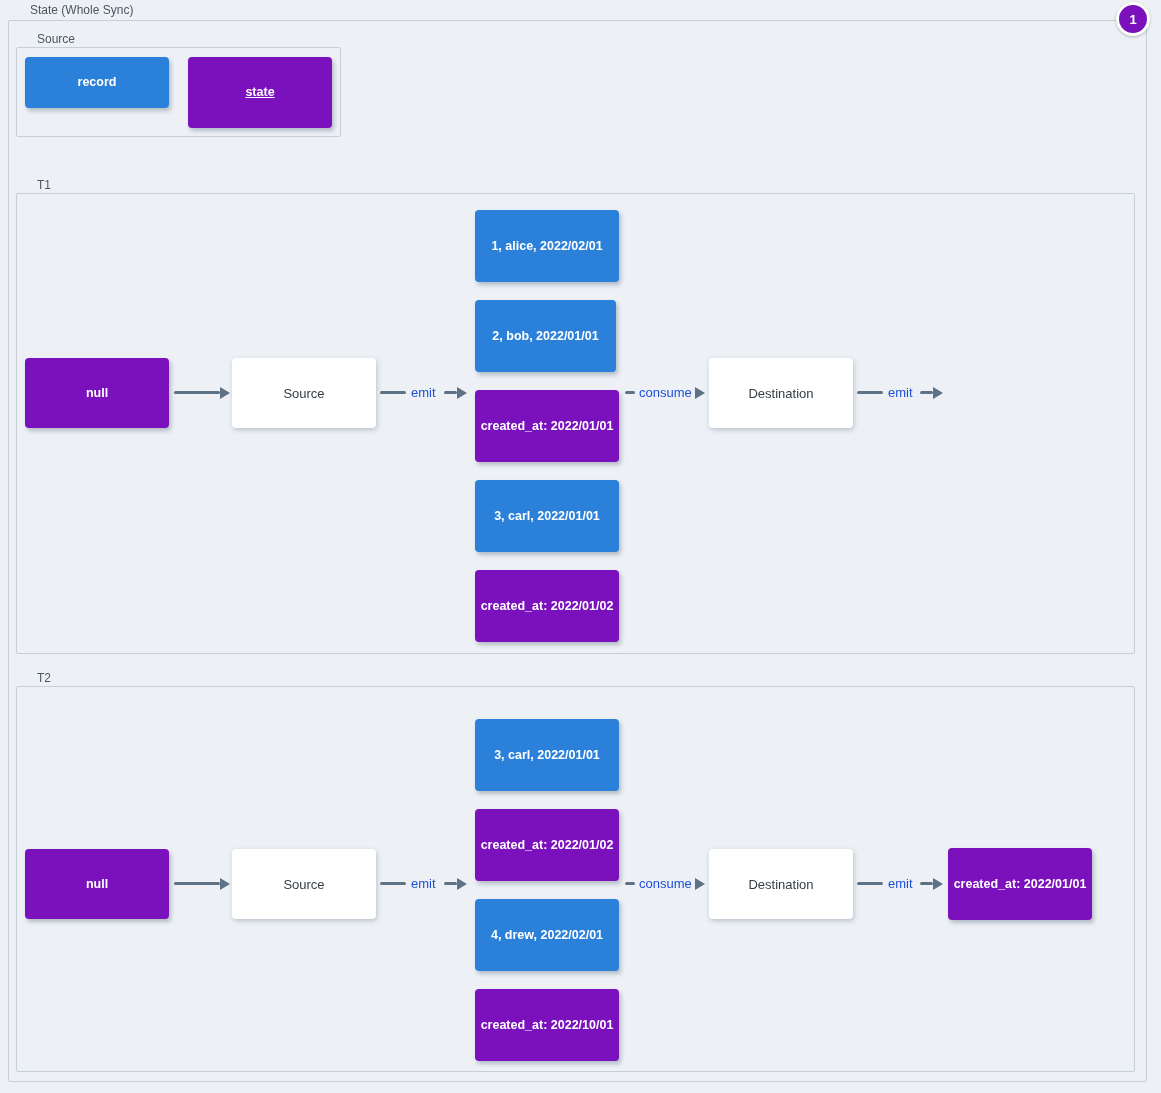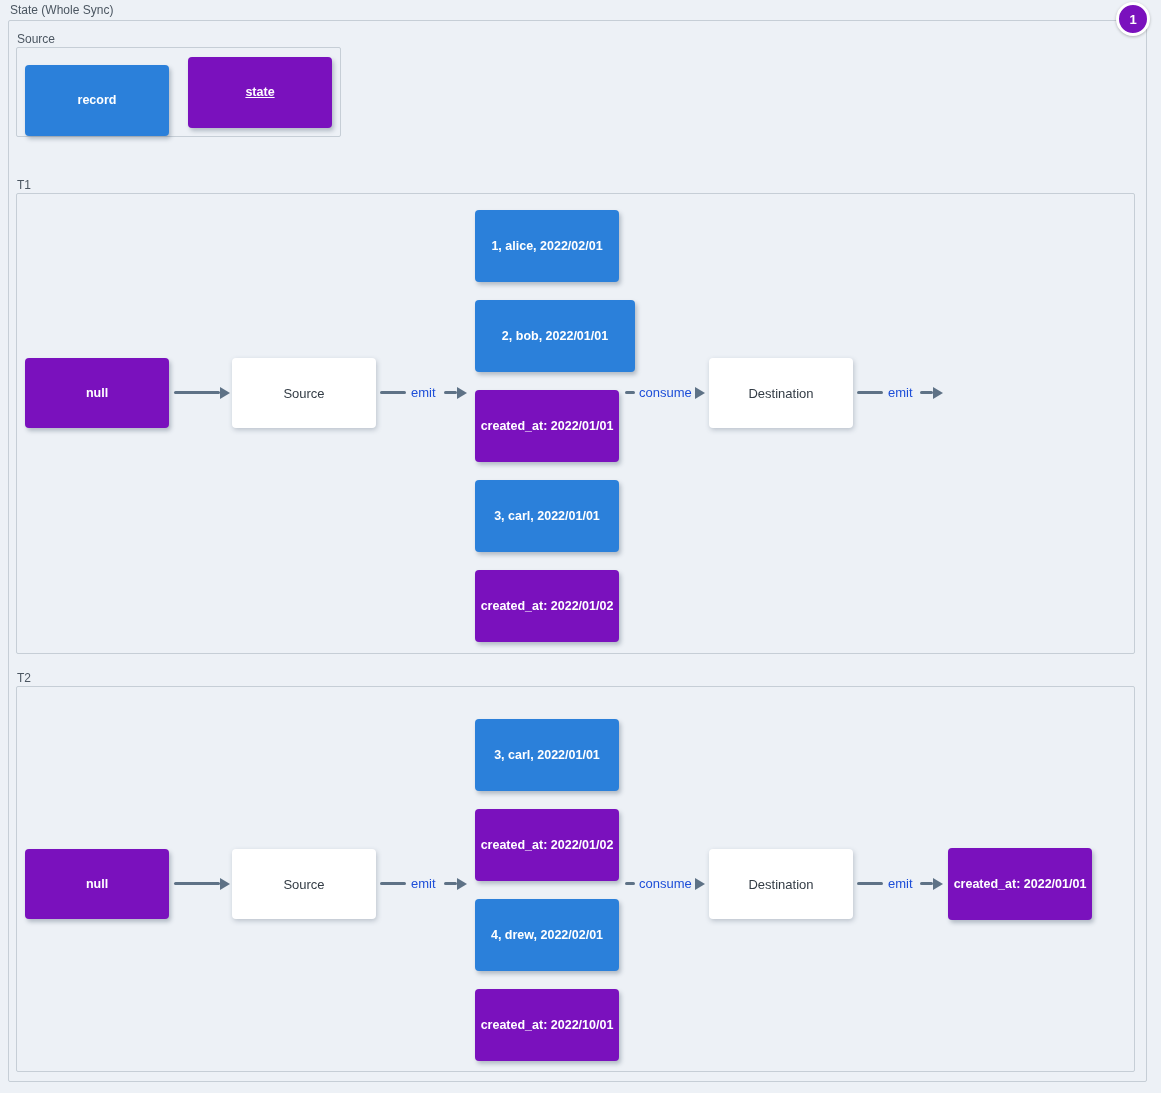--- a/index.html
+++ b/index.html
@@ -9,20 +9,21 @@
     font-family:"Liberation Sans", sans-serif;
     overflow:hidden;
   }
   .frame{
     position:absolute;border:1px solid #c6ced6;border-radius:2px;
     background:transparent;box-sizing:border-box;
   }
   .lbl{
     position:absolute;font-size:12px;color:#4b5661;line-height:14px;
     white-space:nowrap;
+    margin-left:20px;
   }
   .node{
     position:absolute;box-sizing:border-box;border-radius:4px;
     display:flex;align-items:center;justify-content:center;text-align:center;
     font-size:12.5px;line-height:19px;padding:4px;
   }
   .node.record{
     background:#2b80da;color:#ffffff;font-weight:700;
     box-shadow:2px 3px 4px rgba(70,85,105,0.35);
   }
@@ -55,21 +56,21 @@
   }
 </style>
 </head>
 <body>
 
 <div class="lbl" style="left:10px;top:3px;">State (Whole Sync)</div>
 <div class="frame" style="left:8px;top:20px;width:1139px;height:1062px;"></div>
 
 <div class="lbl" style="left:17px;top:32px;">Source</div>
 <div class="frame" style="left:16px;top:47px;width:325px;height:90px;"></div>
-<div class="node record" style="left:25px;top:65px;width:144px;height:71px;">
+<div class="node record" style="left:25px;top:57px;width:144px;height:51px;">
   <span>record</span>
 </div>
 <div class="node state" style="left:188px;top:57px;width:144px;height:71px;text-decoration:underline;">
   <span>state</span>
 </div>
 
 <div class="lbl" style="left:17px;top:178px;">T1</div>
 <div class="frame" style="left:16px;top:193px;width:1119px;height:461px;"></div>
 
 <div class="node state" style="left:25px;top:358px;width:144px;height:70px;">
@@ -83,21 +84,21 @@
 </div>
 
 <div class="edge-line" style="left:380px;top:391px;width:26px;"></div>
 <div class="edge-text" style="left:411px;top:385px;">emit</div>
 <div class="edge-line" style="left:444px;top:391px;width:13px;"></div>
 <div class="edge-head" style="left:457px;top:387px;"></div>
 
 <div class="node record" style="left:475px;top:210px;width:144px;height:72px;">
   <span>1, alice, 2022/02/01</span>
 </div>
-<div class="node record" style="left:475px;top:300px;width:160px;height:72px;">
+<div class="node record" style="left:475px;top:300px;width:141px;height:72px;">
   <span>2, bob, 2022/01/01</span>
 </div>
 <div class="node state" style="left:475px;top:390px;width:144px;height:72px;">
   <span>created_at: 2022/01/01</span>
 </div>
 <div class="node record" style="left:475px;top:480px;width:144px;height:72px;">
   <span>3, carl, 2022/01/01</span>
 </div>
 <div class="node state" style="left:475px;top:570px;width:144px;height:72px;">
   <span>created_at: 2022/01/02</span>

